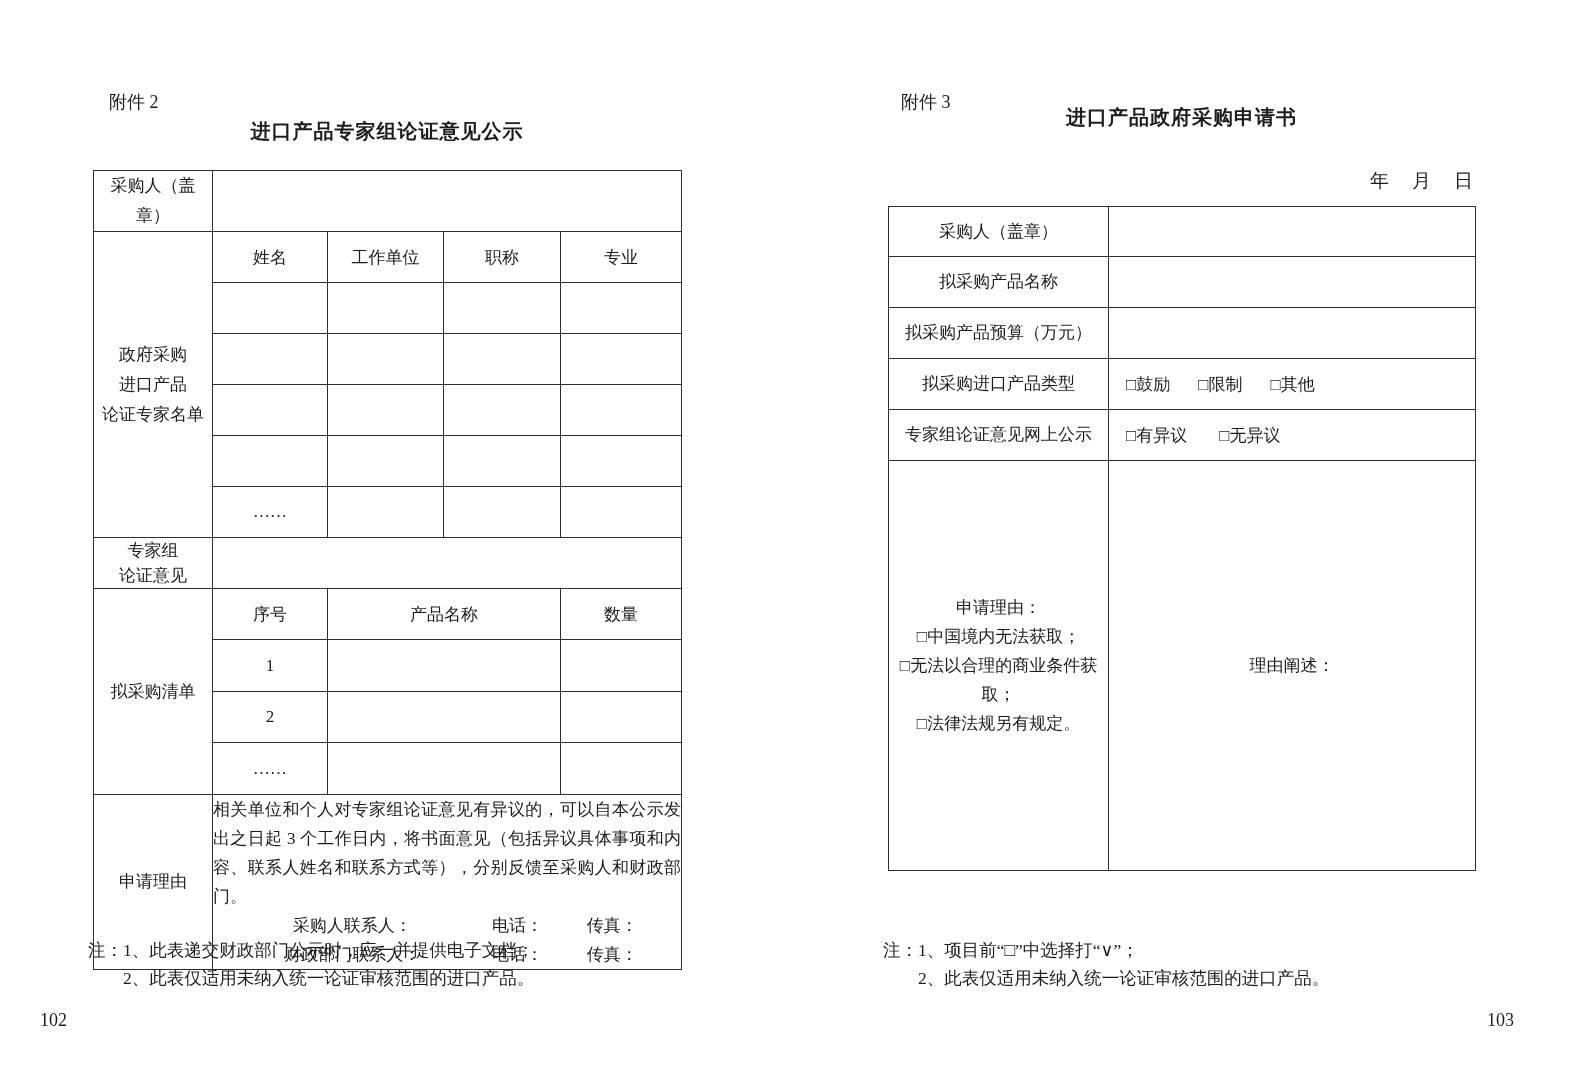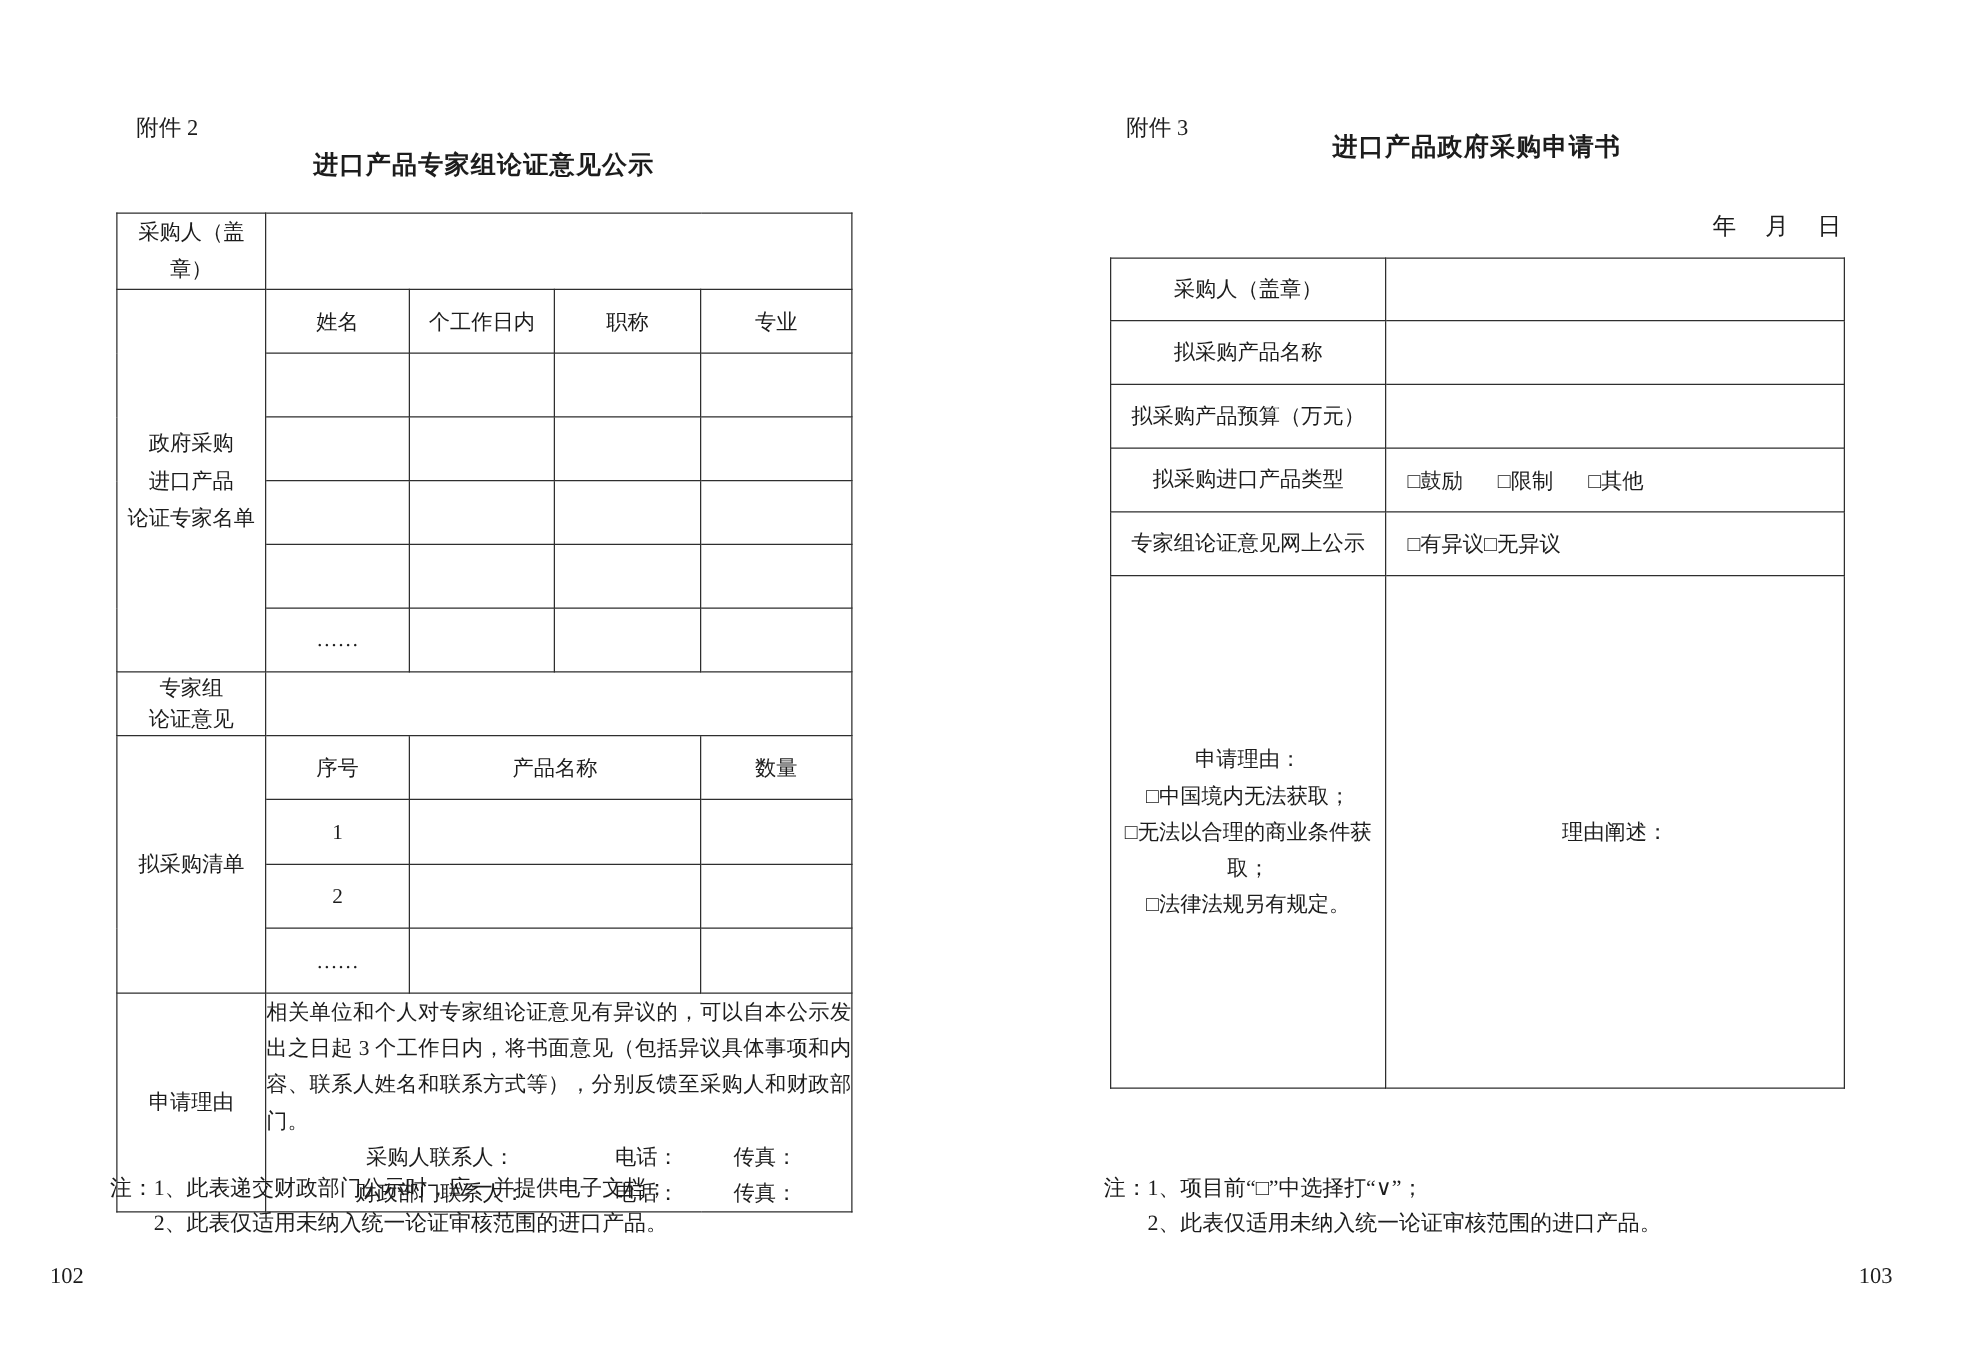--- a/index.html
+++ b/index.html
@@ -49,21 +49,21 @@
     vertical-align: top;
     padding: 8px 10px 6px 8px;
     line-height: 29px;
   }
   .para { text-align: justify; }
   .contact-line span { display: inline-block; }
   .contact-line .c1 { width: 192px; }
   .contact-line .c2 { width: 130px; }
   .opts { display: flex; align-items: center; padding-left: 17px; }
   .opts.gap-wide { gap: 28px; }
-  .opts.gap-narrow { }
+  .opts.gap-narrow { gap: 32px; }
   td.reason-cell {
     text-align: left;
     vertical-align: top;
     padding: 22px 6px 0 18px;
     line-height: 29px;
   }
   td.detail-cell {
     text-align: left;
     vertical-align: top;
     padding: 22px 6px 0 18px;
@@ -96,21 +96,21 @@
         <td class="lbl">采购人（盖章）</td>
         <td colspan="4"></td>
       </tr>
       <tr style="height:51px">
         <td class="lbl" rowspan="6">
           <div>政府采购</div>
           <div>进口产品</div>
           <div>论证专家名单</div>
         </td>
         <td>姓名</td>
-        <td>个工作日内</td>
+        <td>工作单位</td>
         <td>职称</td>
         <td>专业</td>
       </tr>
       <tr style="height:51px">
         <td></td>
             <td></td>
         <td></td>
             <td></td>
       </tr>
       <tr style="height:51px">

